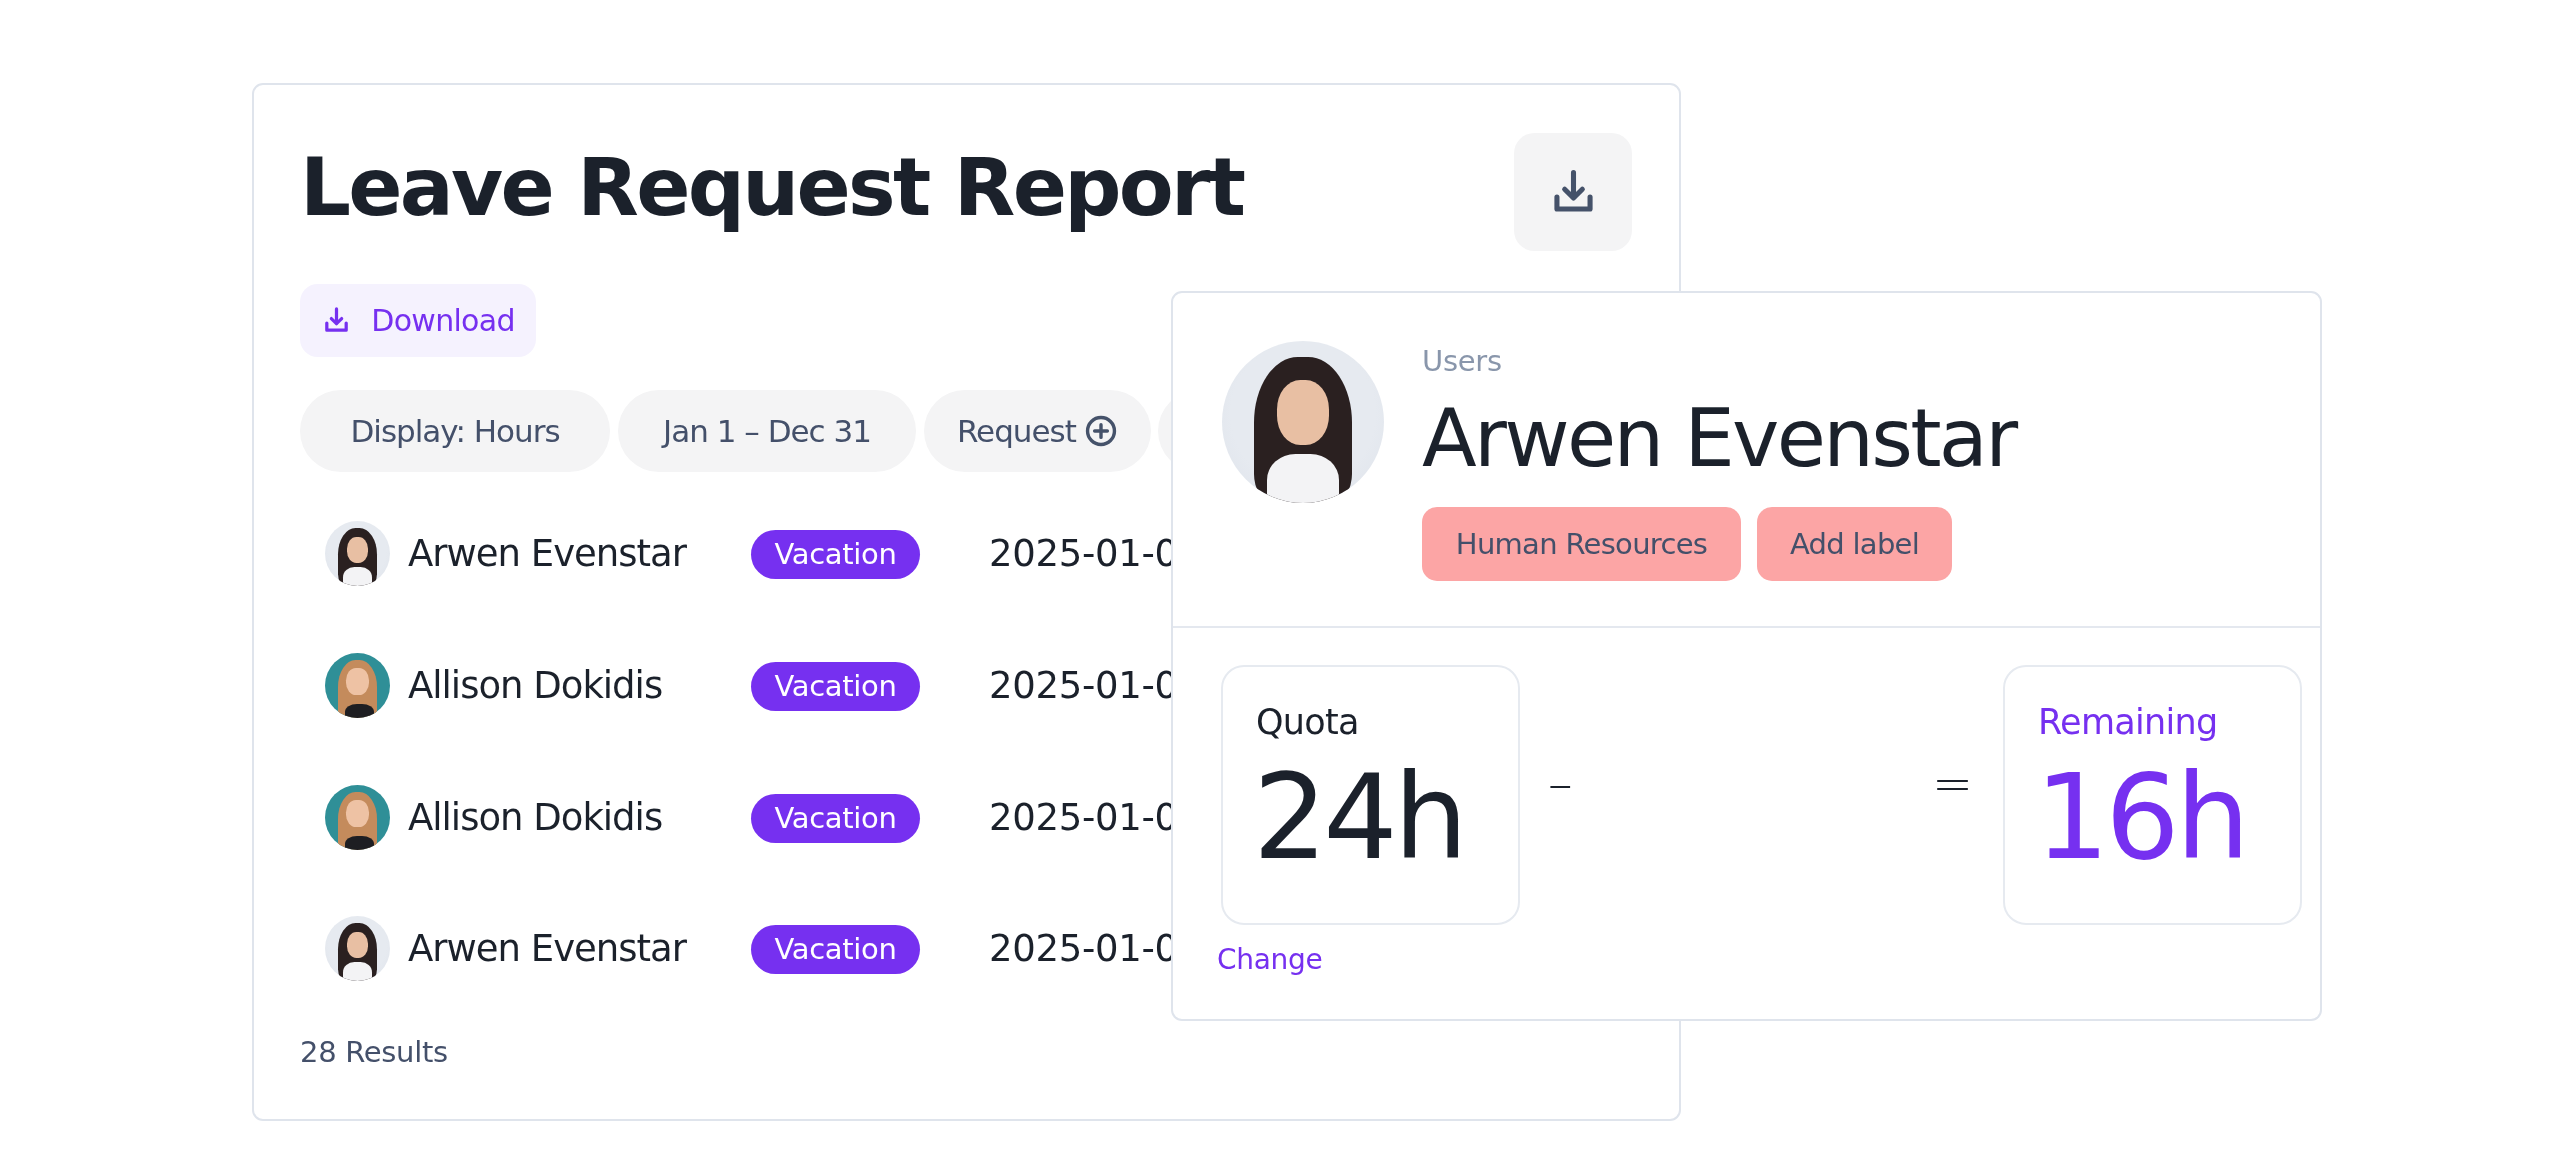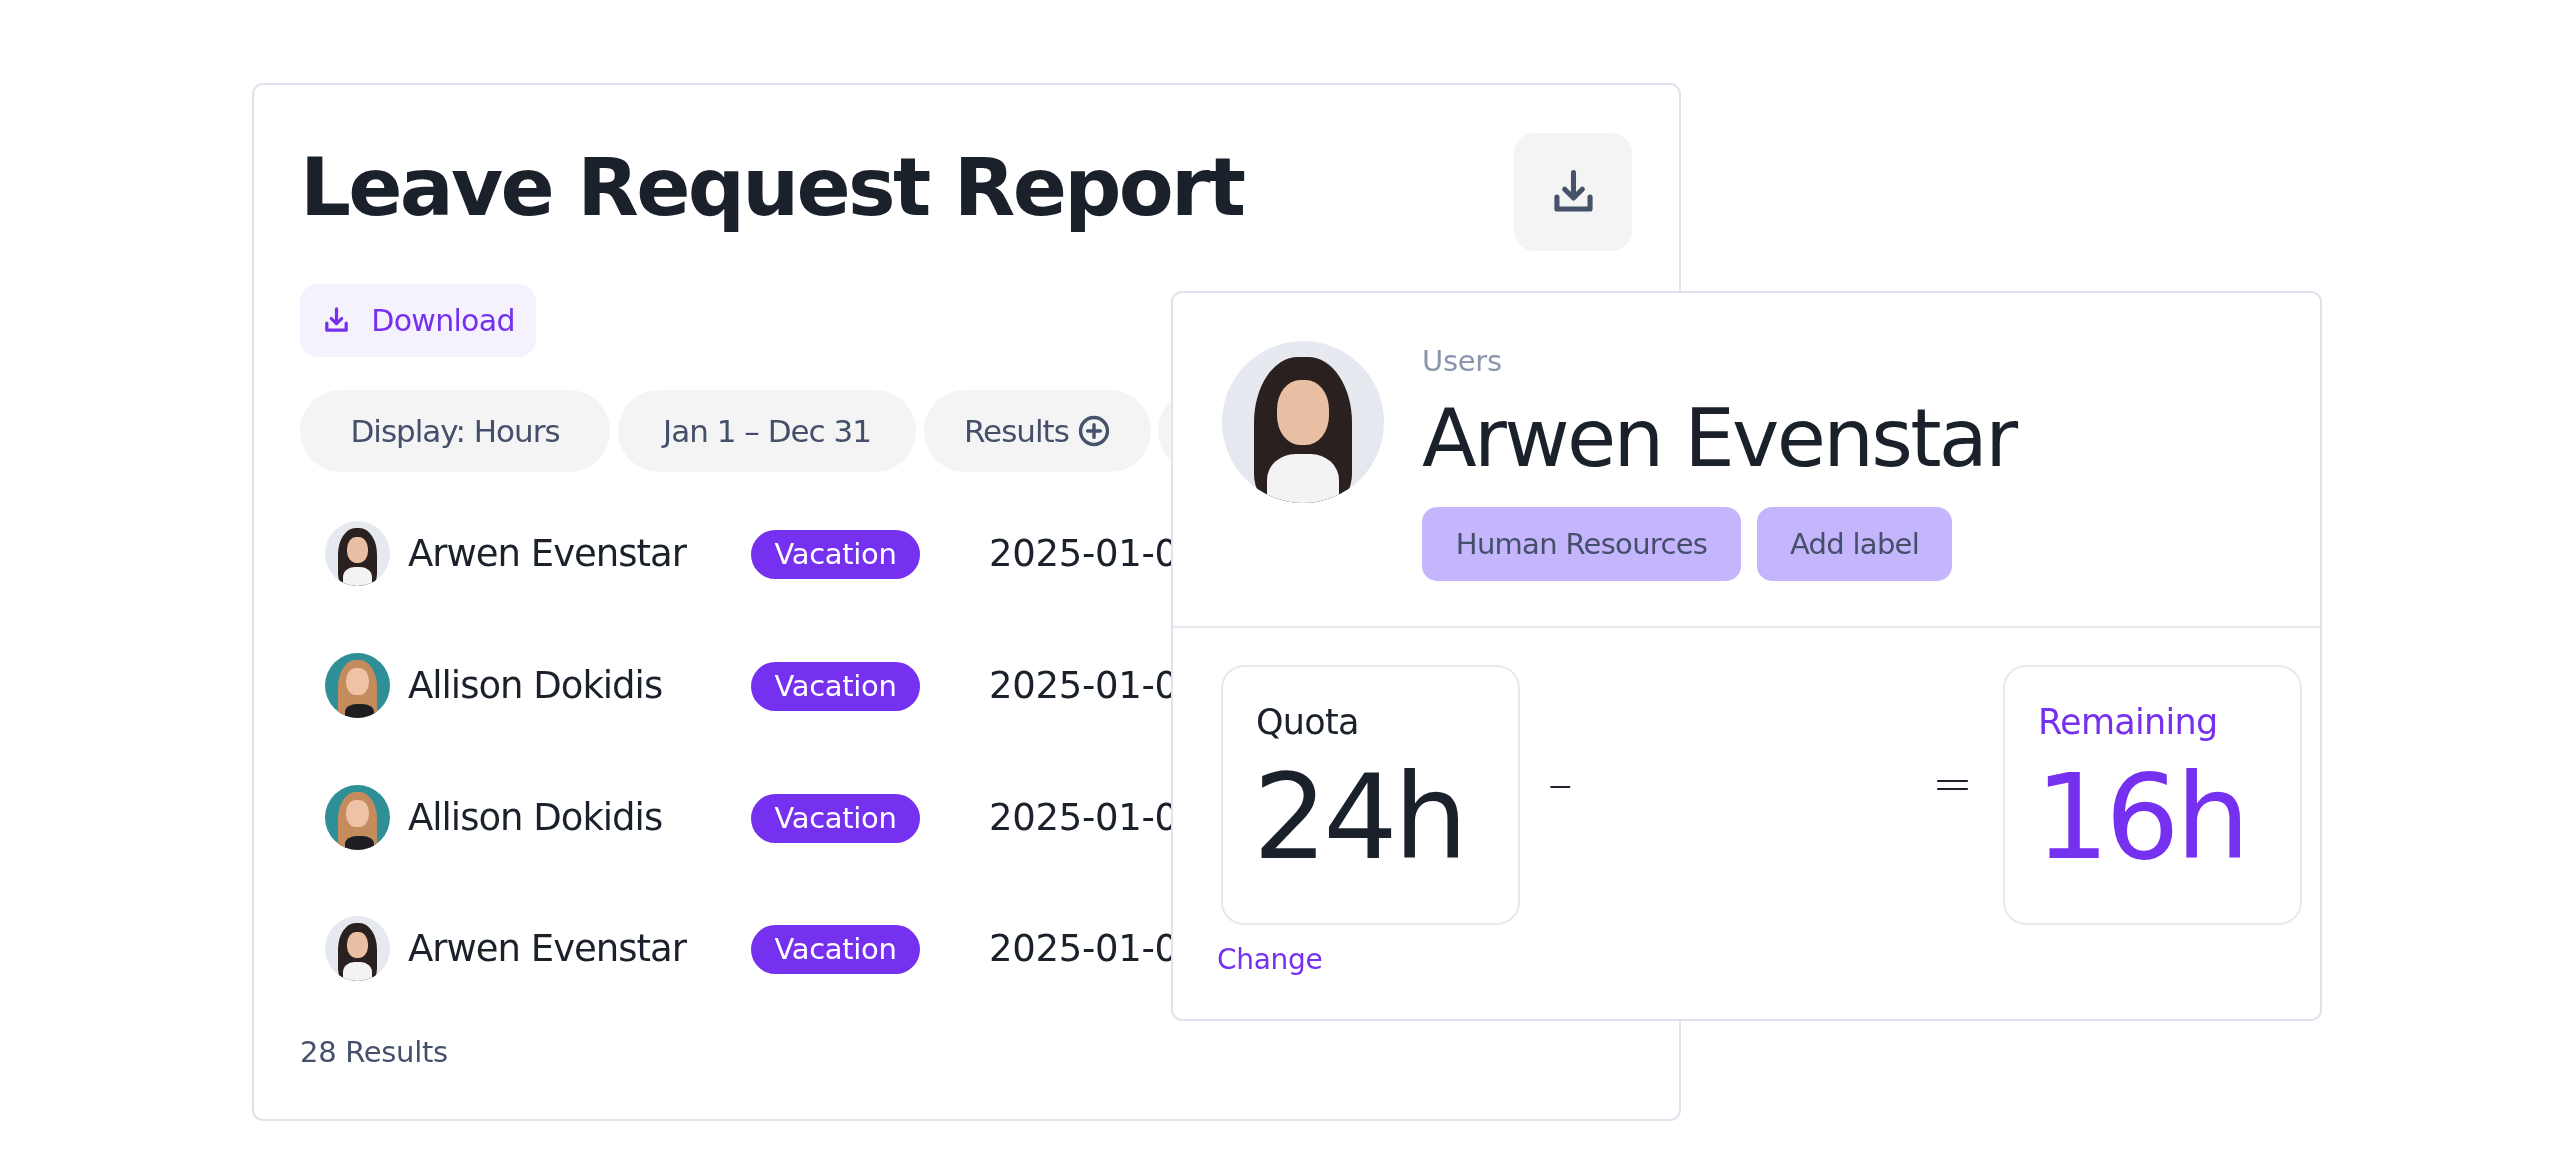--- a/index.html
+++ b/index.html
@@ -52,21 +52,21 @@
     position:absolute; left:664px; top:12.3px; font-size:37px; color:#1b212b; letter-spacing:-0.3px;
     white-space:nowrap;
   }
   .results { left:300px; top:1035px; font-size:29px; color:#44506a; letter-spacing:-0.3px; }
 
   
   .big-avatar { left:49px; top:48px; width:162px; height:162px; border-radius:50%; overflow:hidden; }
   .crumb { left:249px; top:51px; font-size:29px; color:#8996ab; letter-spacing:-0.3px; }
   .uname { left:249px; top:99px; font-size:80px; font-weight:500; letter-spacing:-2.7px; color:#1b212b; white-space:nowrap; }
   .label-chip {
-    position:absolute; top:214px; height:74px; border-radius:15px; background:#c4b5fd;
+    position:absolute; top:214px; height:74px; border-radius:15px; background:#fca5a5;
     display:flex; align-items:center; justify-content:center;
     color:#44506a; font-size:29px; letter-spacing:-0.7px; white-space:nowrap;
   }
   .divider { left:0; top:333px; width:100%; height:2px; background:#e4e8ef; }
   .qbox {
     position:absolute; top:372px; width:299px; height:260px; box-sizing:border-box;
     border:2px solid #e6eaf0; border-radius:23px; background:#ffffff;
   }
   .qbox .qlabel { position:absolute; left:33px; top:35px; font-size:35px; letter-spacing:-0.7px; color:#1b212b; }
   .qbox .qval { position:absolute; left:30px; top:92px; font-size:117px; font-weight:400; letter-spacing:-4.1px; color:#1b212b; line-height:1; }
@@ -108,21 +108,21 @@
   <span>Download</span>
 </div>
 
 <div class="chip" style="left:300px;width:310px;">
   <span>Display: Hours</span>
 </div>
 <div class="chip" style="left:618px;width:298px;">
   <span>Jan 1 – Dec 31</span>
 </div>
 <div class="chip" style="left:924px;width:227px;">
-  <span>Results</span>
+  <span>Request</span>
   <svg width="34" height="34" viewBox="0 0 24 24" fill="none" stroke="#45526a" stroke-width="2.4" stroke-linecap="round">
     <circle cx="12" cy="12" r="9.5"></circle>
       <path d="M12 7.5v9M7.5 12h9"></path>
   </svg>
 </div>
 <div class="chip" style="left:1158px;width:136px;"></div>
 
 <div class="row" style="top:520px;">
   <div class="avatar">
       <div class="face-a">

